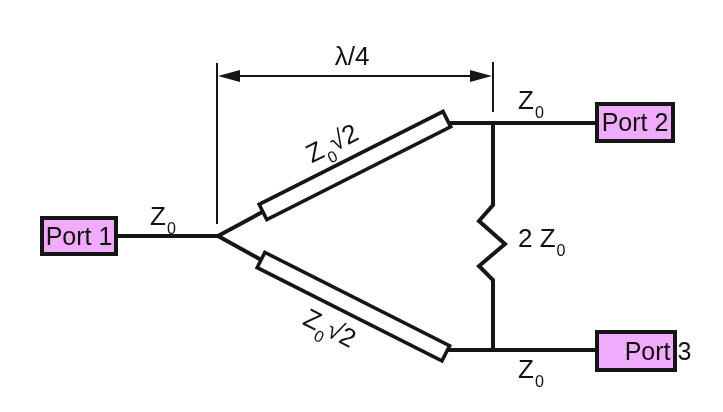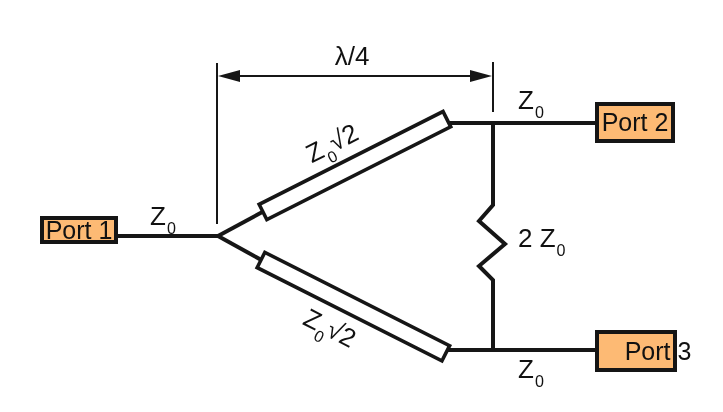--- a/index.html
+++ b/index.html
@@ -11,29 +11,29 @@
     font-family: "Liberation Sans", "DejaVu Sans", sans-serif;
     color: #111111;
     overflow: hidden;
   }
   #schematic-svg { position: absolute; left: 0; top: 0; }
 
   .port {
     position: absolute;
     box-sizing: border-box;
     border: 4px solid #151515;
-    background: #fdba74;
+    background: #f0abfc;
     display: flex;
     align-items: center;
     justify-content: center;
     font-size: 25px;
     line-height: 1;
     white-space: nowrap;
   }
-  #port1 { left: 40px;  top: 216px; width: 78px; height: 28px; }
+  #port1 { left: 40px;  top: 216px; width: 78px; height: 40px; }
   #port2 { left: 595px; top: 102px; width: 80px; height: 41px; }
   #port3 { left: 595px; top: 330px; width: 82px; height: 42px; padding-left: 44px; }
 
   .lbl {
     position: absolute;
     font-size: 26px;
     line-height: 1;
     white-space: nowrap;
   }
   .ctr   { transform: translate(-50%, -50%); }

